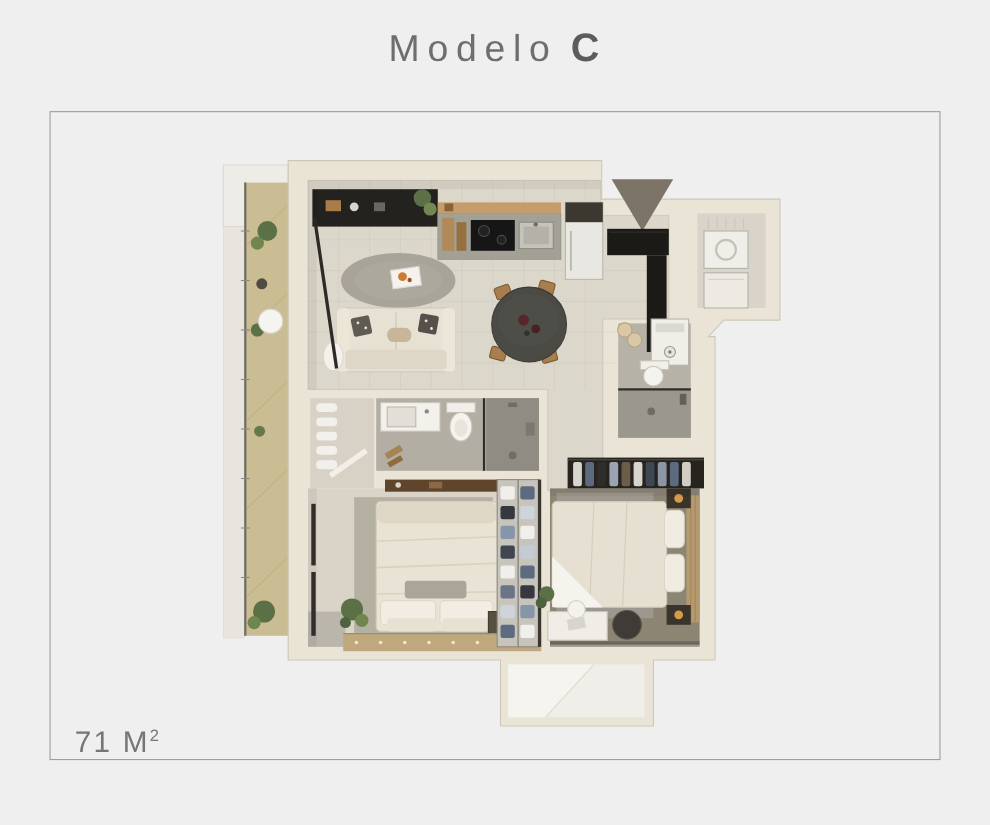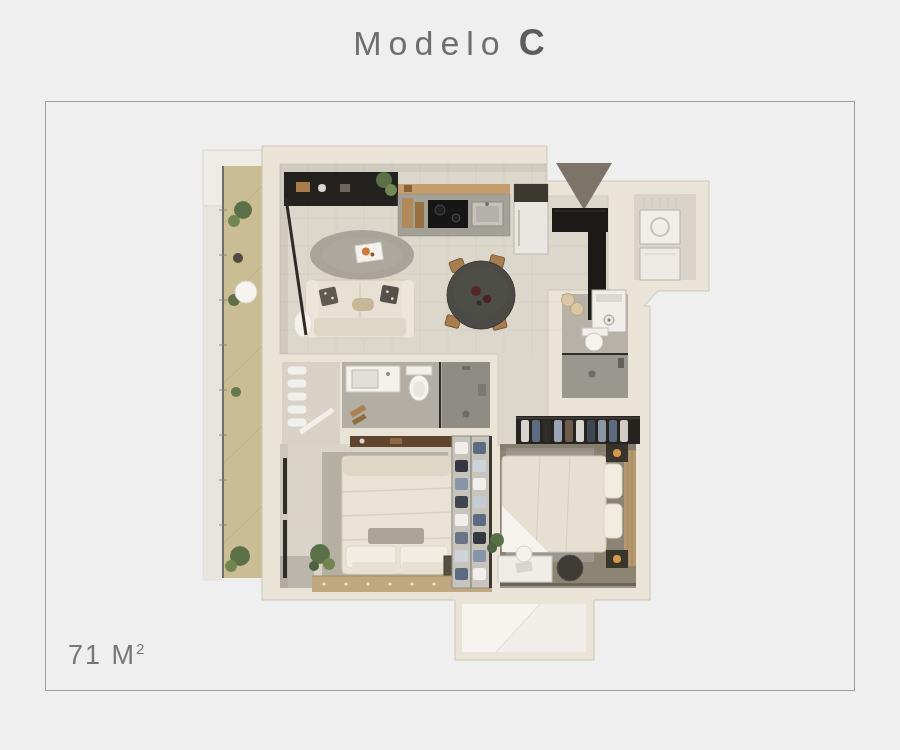--- a/index.html
+++ b/index.html
@@ -21,21 +21,21 @@
     font-weight:700;color:#5c5c5c;font-size:36px;
     letter-spacing:2px;margin-left:12px;
   }
   .frame{
     position:absolute;left:45px;top:101px;
     width:808px;height:588px;
     border:1px solid #9d9d9d;
     background:#efefef;
   }
   .area-label{
-    position:absolute;left:68px;top:640px;
+    position:absolute;left:68px;top:660px;
     font-size:27px;color:#767676;letter-spacing:2px;
     font-weight:400;
   }
   .area-label sup{font-size:15px;vertical-align:super;}
   svg.plan{position:absolute;inset:0;width:900px;height:750px;pointer-events:none;}
 </style>
 </head>
 <body>
 
 <div class="stage">

